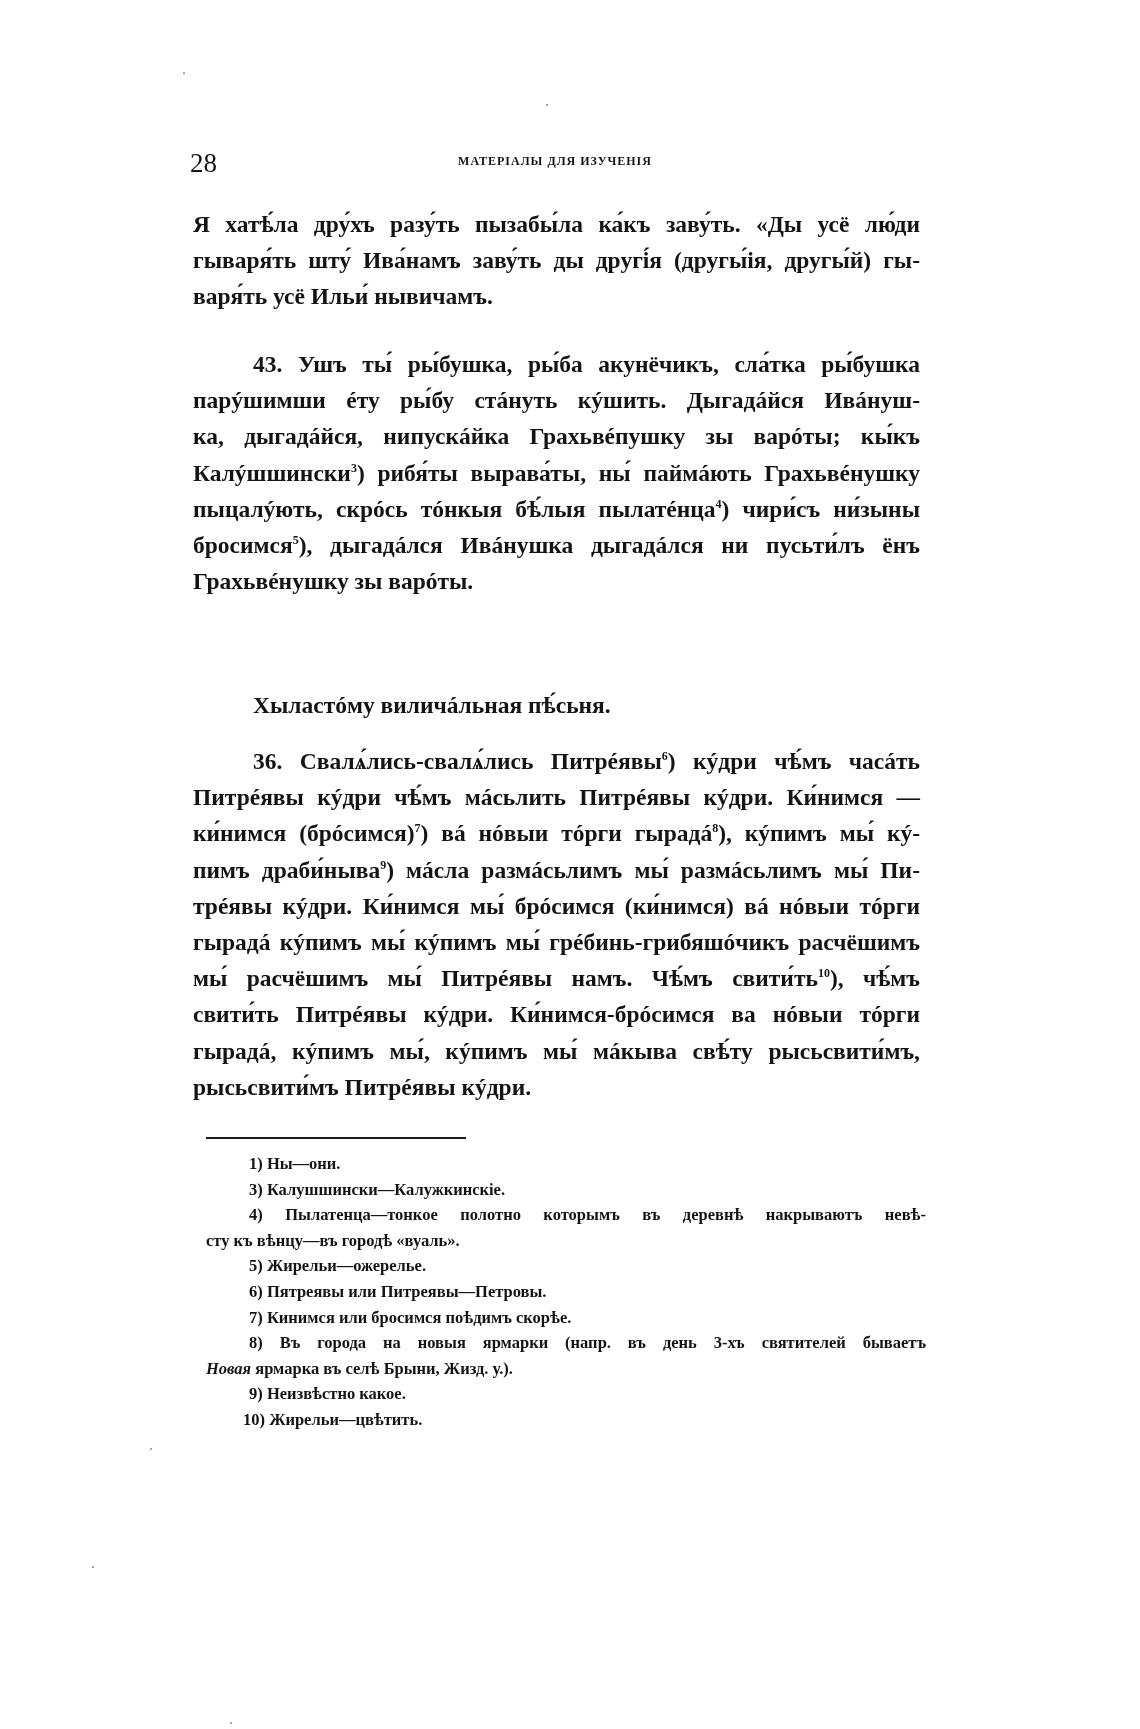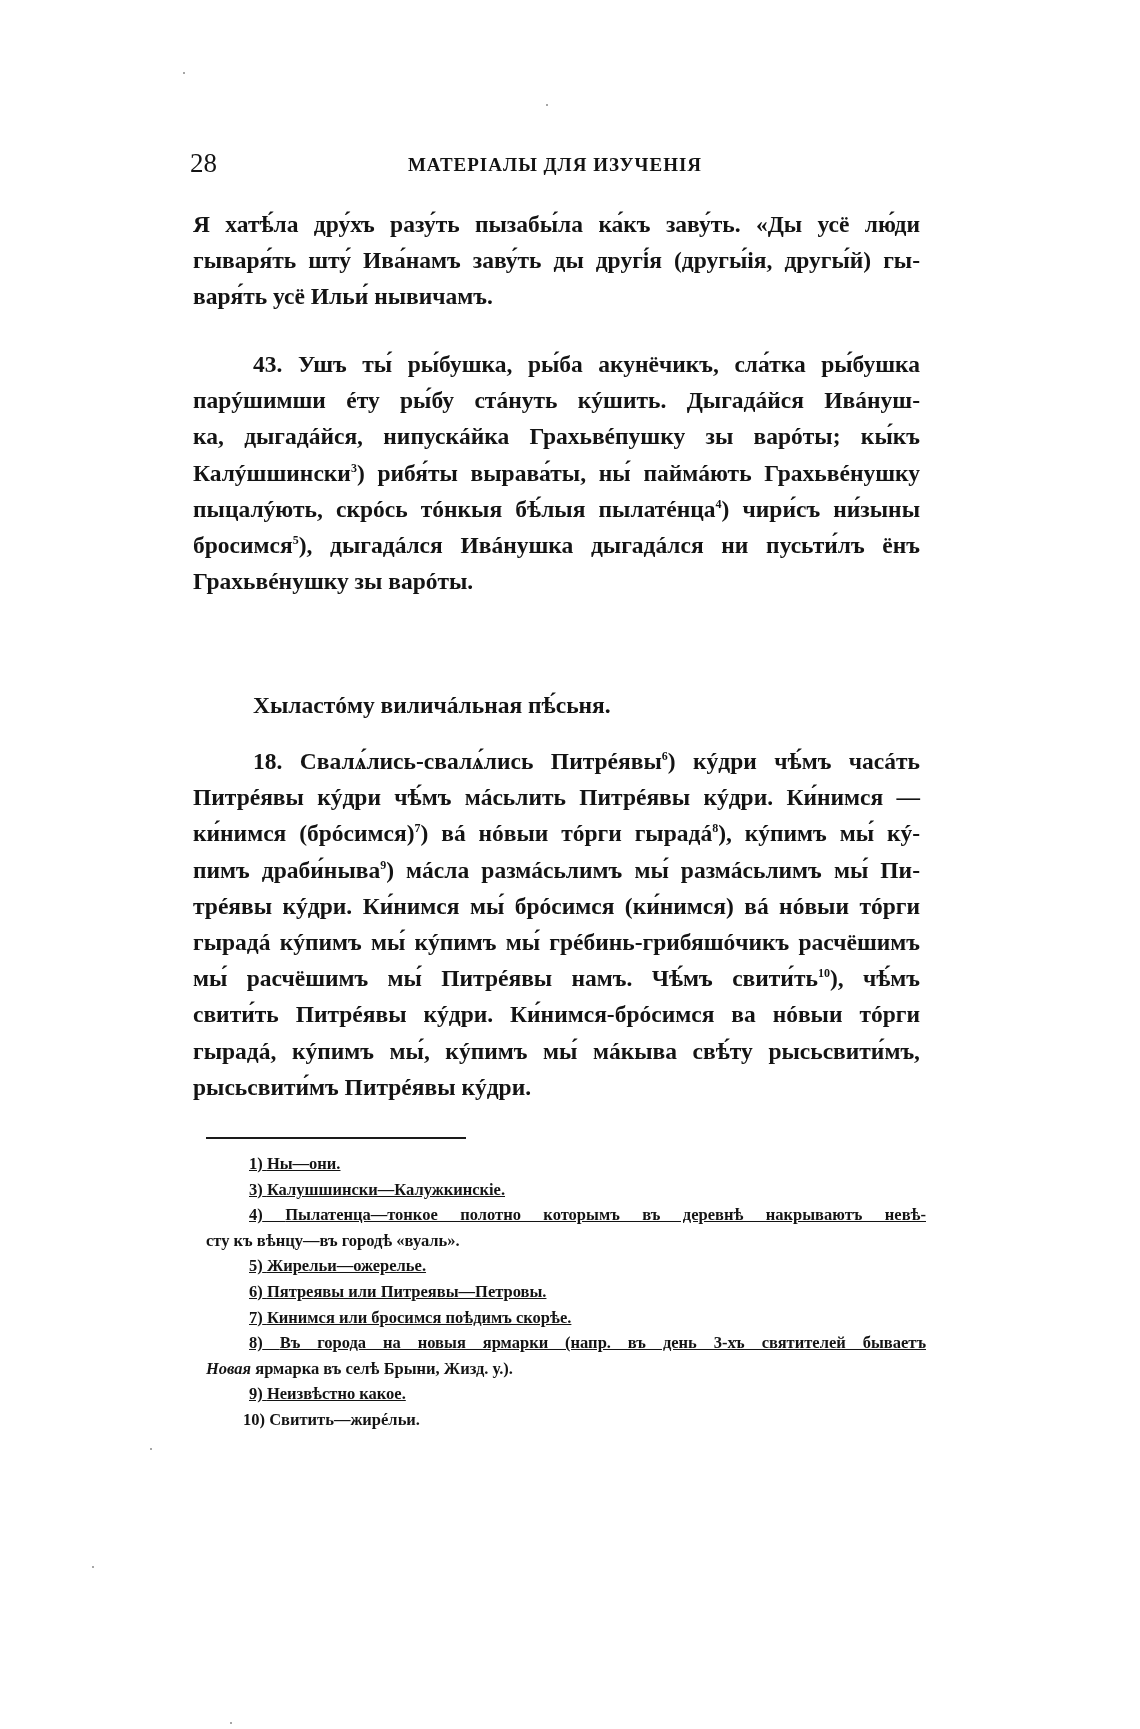--- a/index.html
+++ b/index.html
@@ -34,21 +34,21 @@
       top: 0;
       font-size: 27px;
       font-family: "Liberation Serif", serif;
     }
     .running-title {
       position: absolute;
       left: 0;
       right: 0;
       top: 6px;
       text-align: center;
-      font-size: 19px;
+      font-size: 12px;
       font-weight: bold;
       letter-spacing: 1px;
       font-family: "Liberation Serif", serif;
     }
     .body-text {
       position: absolute;
       left: 193px;
       width: 727px;
       font-size: 23.5px;
       line-height: 36.2px;
@@ -92,21 +92,21 @@
       font-size: 16.5px;
       line-height: 25.6px;
       font-family: "Liberation Serif", serif;
       font-weight: bold;
     }
     .fn {
       display: block;
       white-space: nowrap;
       height: 25.6px;
     }
-    .fn.indent-fn { padding-left: 43px; text-decoration: underline; }
+    .fn.indent-fn { padding-left: 43px; }
     .fn.indent-fn10 { padding-left: 37px; }
     .fn.just {
       text-align: justify;
       text-align-last: justify;
     }
     .fn i { font-style: italic; }
     .speck {
       position: absolute;
       width: 2px;
       height: 2px;
@@ -138,21 +138,21 @@
     <span class="line"><span>пыцалýють, скрóсь тóнкыя бѣ́лыя пылатéнца</span><sup>4</sup><span>) чири́съ ни́зыны</span></span>
     <span class="line"><span>бросимся</span><sup>5</sup><span>), дыгадáлся Ивáнушка дыгадáлся ни пусьти́лъ ёнъ</span></span>
     <span class="line last">Грахьвéнушку зы варóты.</span>
   </div>
 
   <div class="body-text heading-song">
     <span class="line last indent">Хыластóму виличáльная пѣ́сьня.</span>
   </div>
 
   <div class="body-text para-44">
-    <span class="line indent"><span>18.</span> <span>Свалѧ́лись-свалѧ́лись Питрéявы</span><sup>6</sup><span>) кýдри чѣ́мъ часáть</span></span>
+    <span class="line indent"><span>36.</span> <span>Свалѧ́лись-свалѧ́лись Питрéявы</span><sup>6</sup><span>) кýдри чѣ́мъ часáть</span></span>
     <span class="line">Питрéявы кýдри чѣ́мъ мáсьлить Питрéявы кýдри. Ки́нимся —</span>
     <span class="line"><span>ки́нимся (брóсимся)</span><sup>7</sup><span>) вá нóвыи тóрги гырадá</span><sup>8</sup><span>), кýпимъ мы́ кý-</span></span>
     <span class="line"><span>пимъ драби́нывa</span><sup>9</sup><span>) мáсла размáсьлимъ мы́ размáсьлимъ мы́ Пи-</span></span>
     <span class="line">трéявы кýдри. Ки́нимся мы́ брóсимся (ки́нимся) вá нóвыи тóрги</span>
     <span class="line">гырадá кýпимъ мы́ кýпимъ мы́ грéбинь-грибяшóчикъ расчёшимъ</span>
     <span class="line"><span>мы́ расчёшимъ мы́ Питрéявы намъ. Чѣ́мъ свити́ть</span><sup>10</sup><span>), чѣ́мъ</span></span>
     <span class="line">свити́ть Питрéявы кýдри. Ки́нимся-брóсимся ва нóвыи тóрги</span>
     <span class="line">гырадá, кýпимъ мы́, кýпимъ мы́ мáкыва свѣ́ту рысьсвити́мъ,</span>
     <span class="line last">рысьсвити́мъ Питрéявы кýдри.</span>
   </div>
@@ -163,21 +163,21 @@
     <span class="fn indent-fn"><span>1)</span> <span>Ны—они.</span></span>
     <span class="fn indent-fn"><span>3)</span> <span>Калушшински—Калужкинскіе.</span></span>
     <span class="fn indent-fn just"><span>4)</span> <span>Пылатенца—тонкое полотно которымъ въ деревнѣ накрываютъ невѣ-</span></span>
     <span class="fn">сту къ вѣнцу—въ городѣ «вуаль».</span>
     <span class="fn indent-fn"><span>5)</span> <span>Жирельи—ожерелье.</span></span>
     <span class="fn indent-fn"><span>6)</span> <span>Пятреявы или Питреявы—Петровы.</span></span>
     <span class="fn indent-fn"><span>7)</span> <span>Кинимся или бросимся поѣдимъ скорѣе.</span></span>
     <span class="fn indent-fn just"><span>8)</span> <span>Въ города на новыя ярмарки (напр. въ день 3-хъ святителей бываетъ</span></span>
     <span class="fn"><i>Новая</i><span> ярмарка въ селѣ Брыни, Жизд. у.).</span></span>
     <span class="fn indent-fn"><span>9)</span> <span>Неизвѣстно какое.</span></span>
-    <span class="fn indent-fn10"><span>10)</span> <span>Свитить—жирéльи.</span></span>
+    <span class="fn indent-fn10"><span>10)</span> <span>Жирельи—цвѣтить.</span></span>
   </div>
 
   <span class="speck" style="left:546px;top:104px;"></span>
   <span class="speck" style="left:183px;top:72px;"></span>
   <span class="speck" style="left:150px;top:1448px;"></span>
   <span class="speck" style="left:92px;top:1566px;"></span>
   <span class="speck" style="left:230px;top:1722px;"></span>
 </div>
 
 </body></html>

